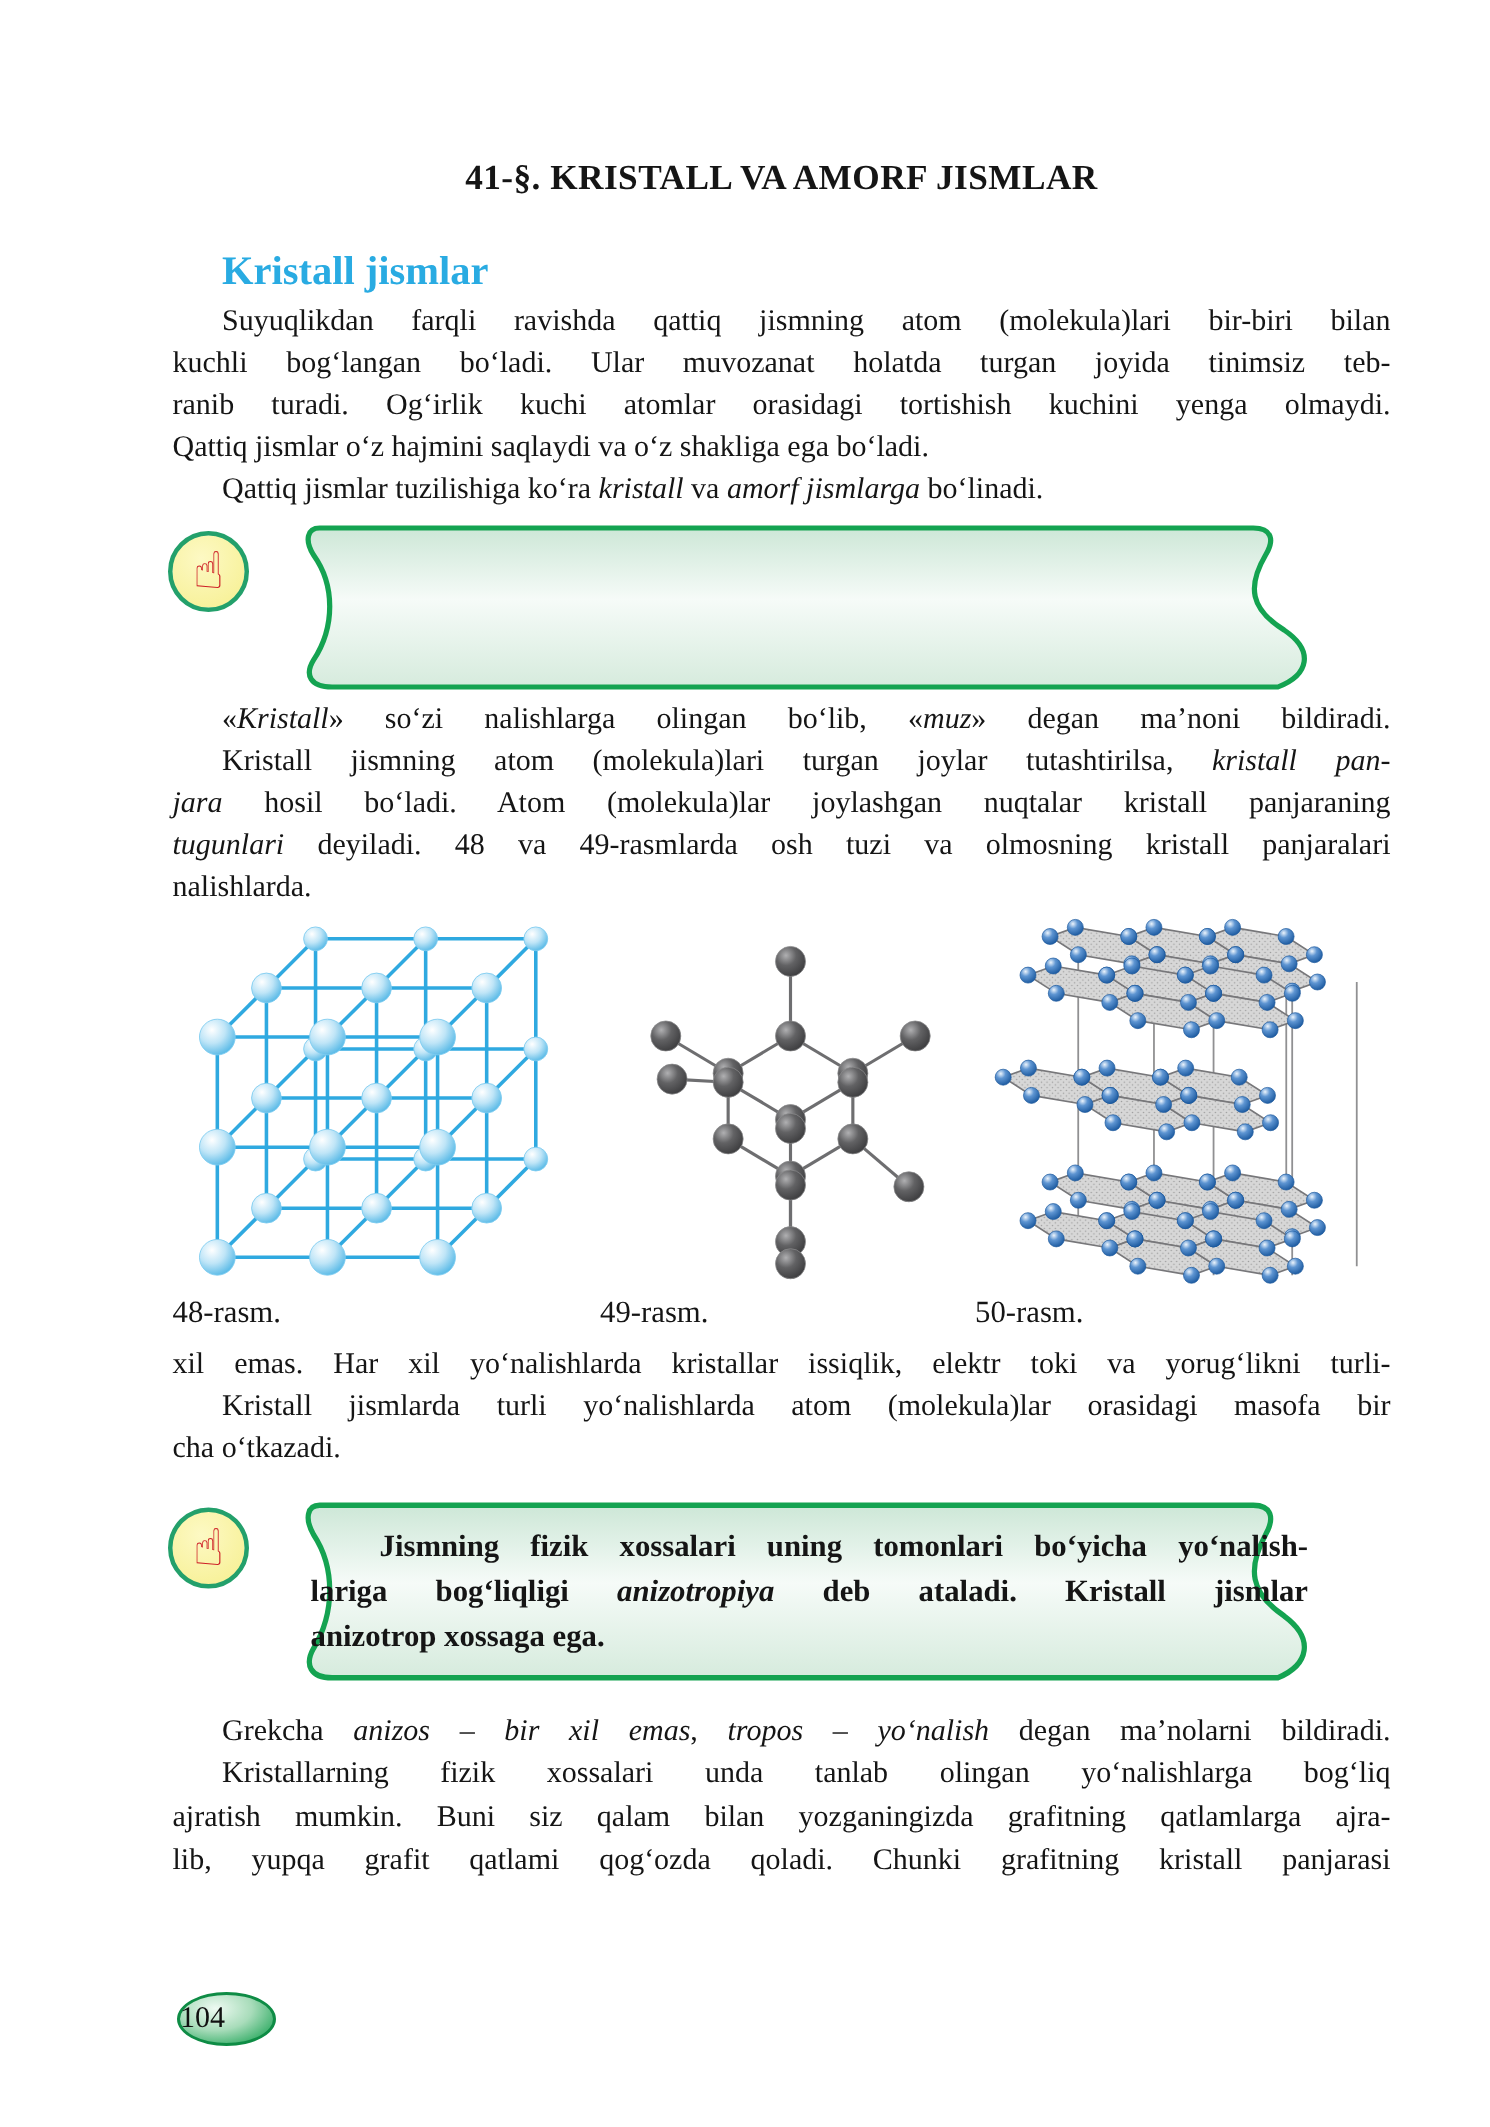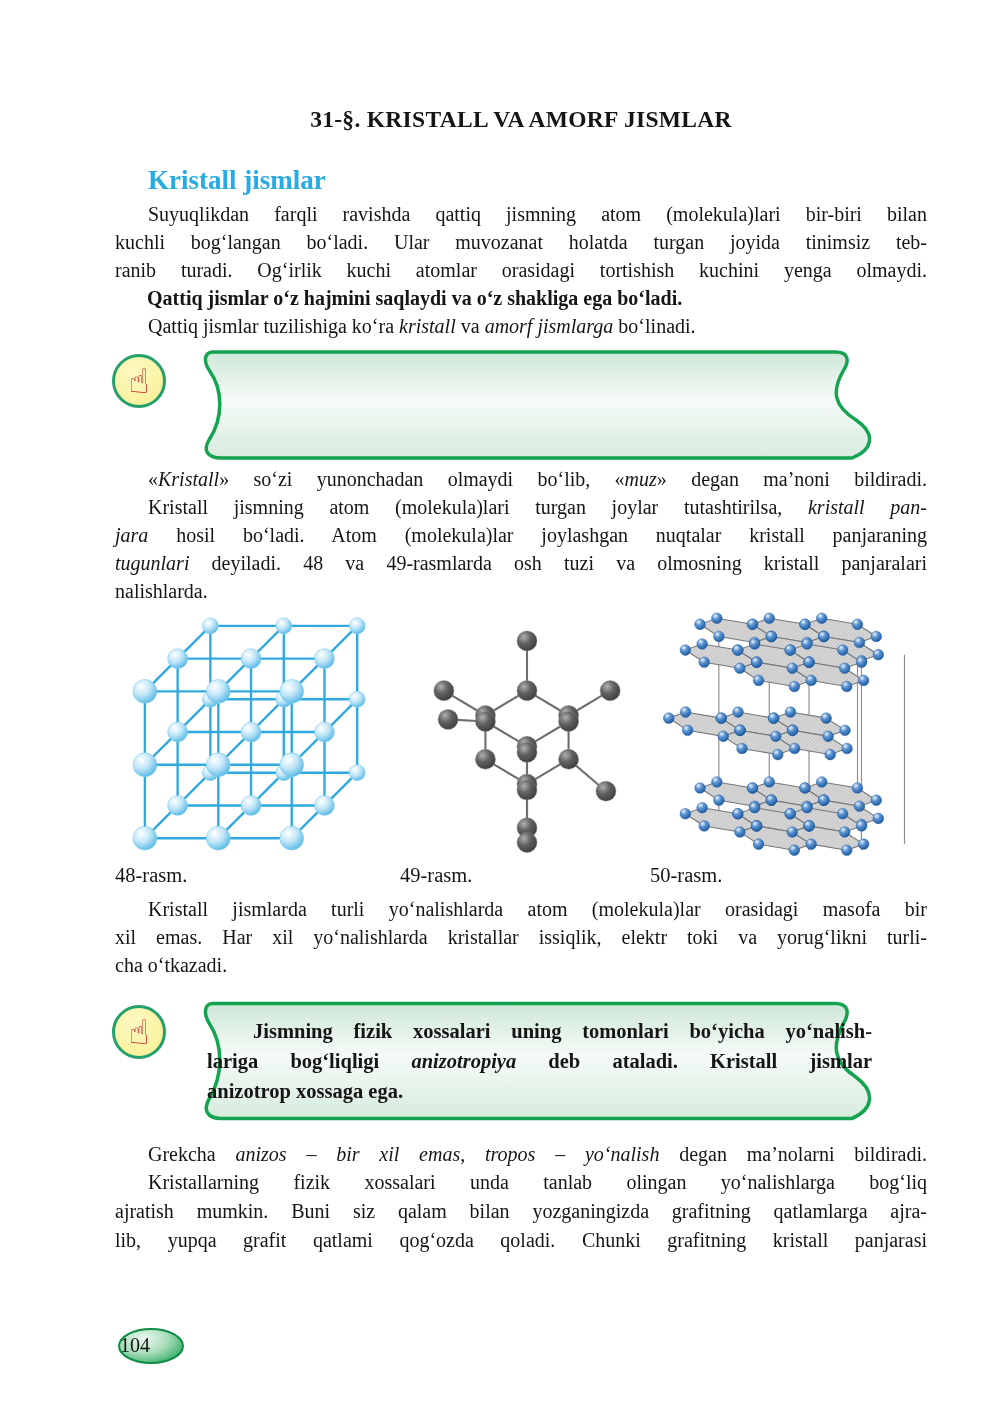--- a/index.html
+++ b/index.html
@@ -16,21 +16,21 @@
   #p3{top:493px}
   #p4{top:895px}
   #p5{top:1140px}
   #p6{top:1168px;line-height:29px}
 
   .tline{text-align:left;}
   .tline.just{text-align:justify;text-align-last:justify;}
   .tline.ind{text-indent:33px;}
   .tline.ind2{text-indent:46px;}
   .it{font-style:italic;}
-  .bd{font-weight:bold;margin-left:32px;}
+  .bd{font-weight:normal;}
 
   .callout{position:absolute;left:112px;width:818px;}
   #callout1{top:346px;height:118px;}
   #callout2{top:997px;height:128px;}
   .co-icon{position:absolute;left:0;top:8px;width:54px;height:54px;border-radius:50%;
            border:3px solid #23a06b;background:radial-gradient(circle at 40% 32%,#fdf9c4,#f6ef8e);
            display:flex;align-items:center;justify-content:center;box-sizing:border-box;}
   .hand{font-family:"DejaVu Sans",sans-serif;font-size:34px;line-height:1;color:#ce2027;font-weight:bold;}
   .scroll{position:absolute;left:58px;top:0;right:0;bottom:0;}
   .scroll svg{position:absolute;left:0;top:0;width:100%;height:100%;}
@@ -83,21 +83,21 @@
         <stop offset="100%" stop-color="#1c5aa0"></stop>
       </radialGradient>
       <pattern id="dots" width="4" height="4" patternUnits="userSpaceOnUse">
         <rect width="4" height="4" fill="#d7d7d7"></rect>
         <circle cx="1" cy="1" r="0.55" fill="#9c9c9c"></circle>
         <circle cx="3" cy="3" r="0.55" fill="#9c9c9c"></circle>
       </pattern>
     </defs>
   </svg>
 
-  <div class="title">31-§. KRISTALL VA AMORF JISMLAR</div>
+  <div class="title">41-§. KRISTALL VA AMORF JISMLAR</div>
   <div class="subhead">Kristall jismlar</div>
 
   <div class="pblock" id="p1">
       <div class="tline just ind"><span>Suyuqlikdan farqli ravishda qattiq jismning atom (molekula)lari bir-biri bilan</span></div>
       <div class="tline just"><span>kuchli bog‘langan bo‘ladi. Ular muvozanat holatda turgan joyida tinimsiz teb-</span></div>
       <div class="tline just"><span>ranib turadi. Og‘irlik kuchi atomlar orasidagi tortishish kuchini yenga olmaydi.</span></div>
       <div class="tline"><span class="bd">Qattiq jismlar o‘z hajmini saqlaydi va o‘z shakliga ega bo‘ladi.</span></div>
       <div class="tline ind"><span>Qattiq jismlar tuzilishiga ko‘ra </span><span class="it">kristall</span><span> va </span><span class="it">amorf jismlarga</span><span> bo‘linadi.</span></div>
     </div>
 
@@ -106,21 +106,21 @@
       <span class="hand">☝</span>
     </div>
     <div class="scroll">
       <svg viewBox="0 0 740 118" preserveAspectRatio="none" aria-hidden="true">
         <path d="M 42 6 H 648 C 660 6 662 14 656 24 C 644 45 646 60 668 74 C 688 88 684 104 664 112 L 50 112 C 36 112 32 104 38 94 C 52 72 52 44 38 24 C 32 14 34 6 42 6 Z" fill="url(#scrollGrad)" stroke="#14A351" stroke-width="3.4"></path>
       </svg>
     </div>
   </div>
 
   <div class="pblock" id="p2">
-      <div class="tline just ind"><span>«</span><span class="it">Kristall</span><span>» so‘zi yunonchadan olmaydi bo‘lib, «</span><span class="it">muz</span><span>» degan ma’noni bildiradi.</span></div>
+      <div class="tline just ind"><span>«</span><span class="it">Kristall</span><span>» so‘zi nalishlarga olingan bo‘lib, «</span><span class="it">muz</span><span>» degan ma’noni bildiradi.</span></div>
     </div>
   <div class="pblock" id="p3">
       <div class="tline just ind"><span>Kristall jismning atom (molekula)lari turgan joylar tutashtirilsa, </span><span class="it">kristall pan-</span></div>
       <div class="tline just"><span class="it">jara</span><span> hosil bo‘ladi. Atom (molekula)lar joylashgan nuqtalar kristall panjaraning</span></div>
       <div class="tline just"><span class="it">tugunlari</span><span> deyiladi. 48 va 49-rasmlarda osh tuzi va olmosning kristall panjaralari</span></div>
       <div class="tline"><span>nalishlarda.</span></div>
     </div>
 
   <div class="figure" id="fig-salt">
     <svg viewBox="0 0 272 252" preserveAspectRatio="xMidYMid meet" id="svg-salt">
@@ -414,22 +414,22 @@
         <circle cx="178.7" cy="265.0" r="5.8" fill="url(#gGra)" stroke="#1f5b9e" stroke-width="0.5"></circle>
         <circle cx="137.7" cy="238.6" r="5.8" fill="url(#gGra)" stroke="#1f5b9e" stroke-width="0.5"></circle>
       </svg>
   </div>
 
   <span class="caption" id="cap1">48-rasm.</span>
   <span class="caption" id="cap2">49-rasm.</span>
   <span class="caption" id="cap3">50-rasm.</span>
 
   <div class="pblock" id="p4">
+      <div class="tline just"><span>xil emas. Har xil yo‘nalishlarda kristallar issiqlik, elektr toki va yorug‘likni turli-</span></div>
       <div class="tline just ind"><span>Kristall jismlarda turli yo‘nalishlarda atom (molekula)lar orasidagi masofa bir</span></div>
-      <div class="tline just"><span>xil emas. Har xil yo‘nalishlarda kristallar issiqlik, elektr toki va yorug‘likni turli-</span></div>
       <div class="tline"><span>cha o‘tkazadi.</span></div>
     </div>
 
   <div class="callout" id="callout2">
     <div class="co-icon">
       <span class="hand">☝</span>
     </div>
     <div class="scroll">
       <svg viewBox="0 0 740 118" preserveAspectRatio="none" aria-hidden="true">
         <path d="M 42 6 H 648 C 660 6 662 14 656 24 C 644 45 646 60 668 74 C 688 88 684 104 664 112 L 50 112 C 36 112 32 104 38 94 C 52 72 52 44 38 24 C 32 14 34 6 42 6 Z" fill="url(#scrollGrad)" stroke="#14A351" stroke-width="3.4"></path>

